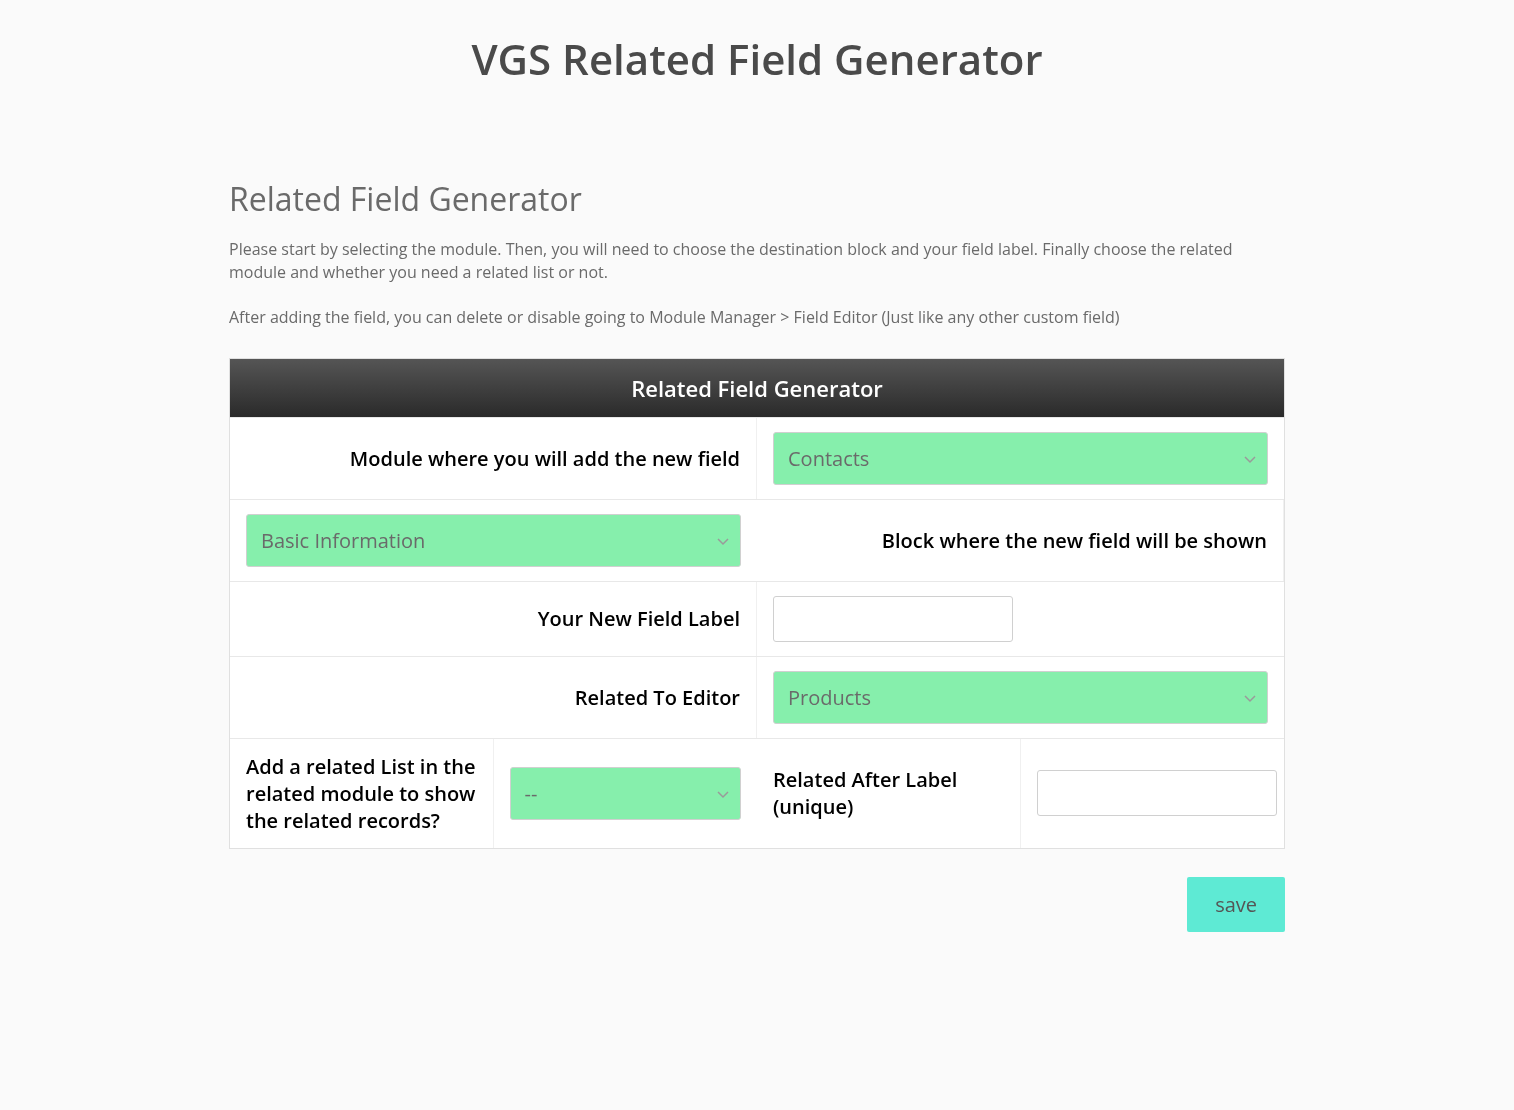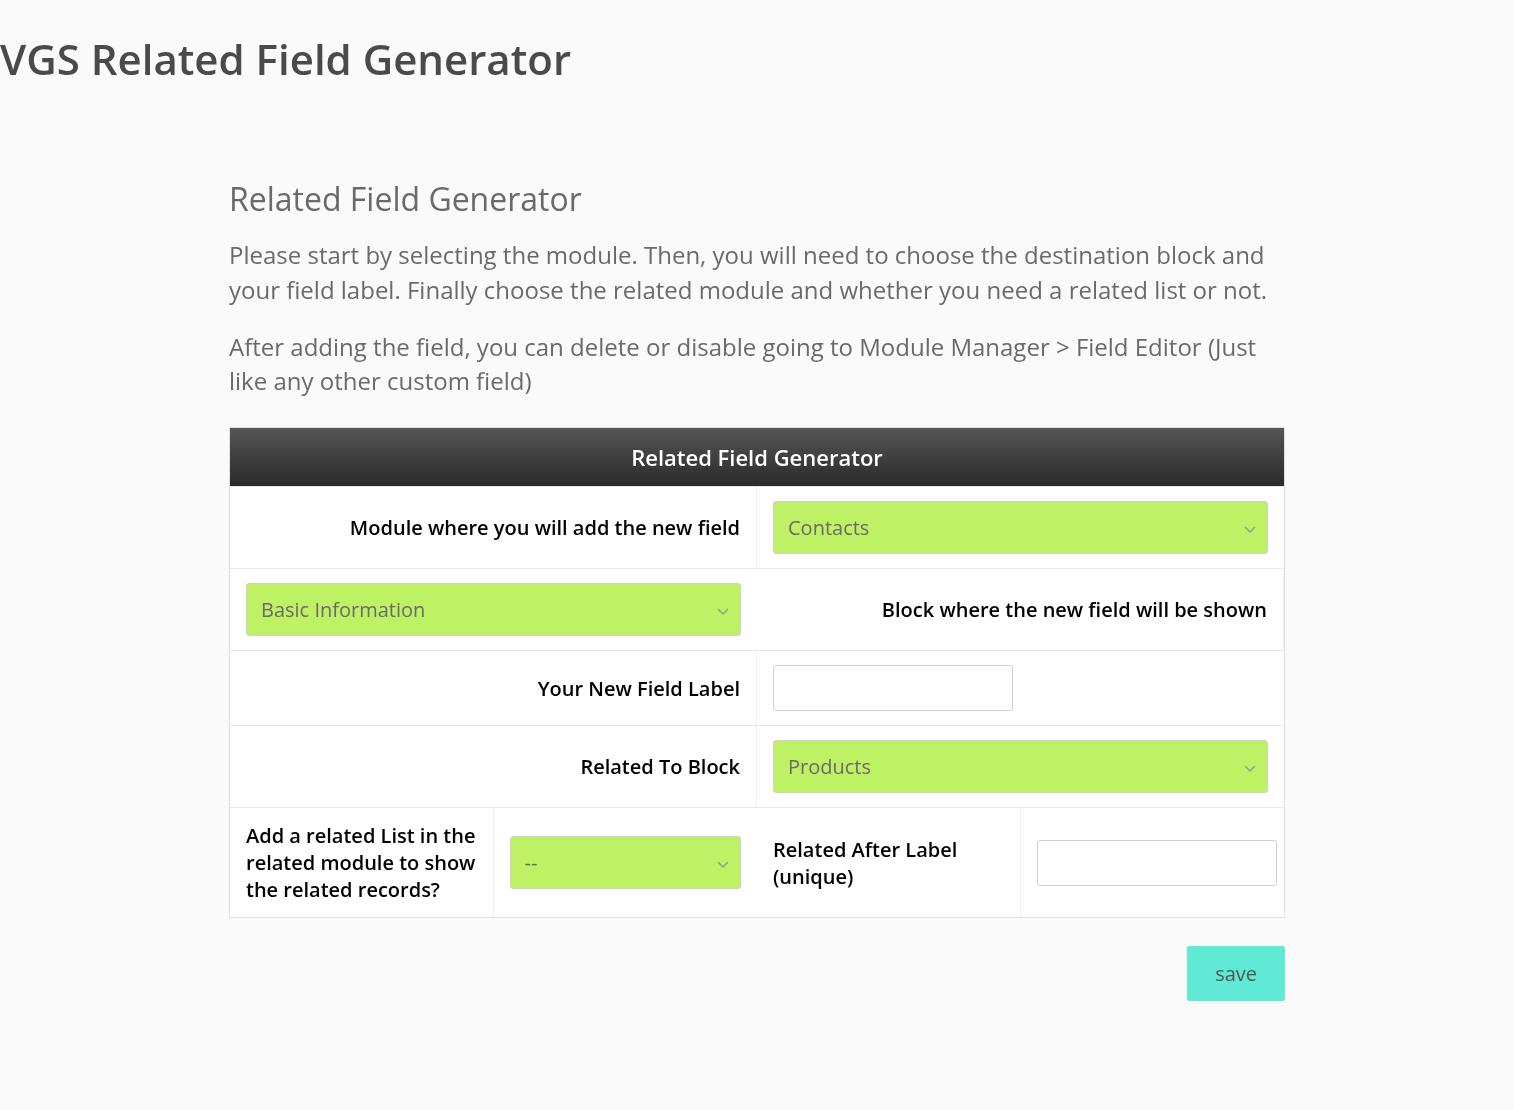--- a/index.html
+++ b/index.html
@@ -7,40 +7,40 @@
       padding: 0;
       box-sizing: border-box;
     }
     body {
       font-family: -apple-system, BlinkMacSystemFont, 'Open Sans', 'Segoe UI', sans-serif;
       background: #fafafa;
       color: #6a6a6a;
       font-size: 16px;
     }
     .page-title {
-      text-align: left;
+      text-align: center;
       font-size: 42px;
       font-weight: 600;
       color: #4a4a4a;
       padding: 30px 0 10px;
     }
     .container {
       max-width: 1080px;
       margin: 0 auto;
       padding: 0 12px 40px;
     }
     .section-heading {
       font-size: 32px;
       font-weight: 400;
       color: #6a6a6a;
       margin-top: 80px;
       margin-bottom: 18px;
     }
     .intro-text {
-      font-size: 24px;
+      font-size: 16px;
       line-height: 1.45;
       color: #6a6a6a;
       margin-bottom: 22px;
     }
     .form-table {
       width: 100%;
       border-collapse: collapse;
       border: 1px solid #e0e0e0;
       background: #fff;
       margin-top: 28px;
@@ -85,21 +85,21 @@
     }
     .select-wrap {
       position: relative;
       width: 100%;
     }
     .select-wrap select {
       width: 100%;
       appearance: none;
       -webkit-appearance: none;
       border: 1px solid #d0d0d0;
-      background: #bef264;
+      background: #86efac;
       padding: 12px 40px 12px 14px;
       font-size: 20px;
       color: #6a6a6a;
       border-radius: 3px;
       font-family: inherit;
     }
     .select-wrap .chev {
       position: absolute;
       right: 12px;
       top: 50%;
@@ -183,21 +183,21 @@
     </div>
 
     <div class="form-row">
       <div class="cell label-cell">Your New Field Label</div>
       <div class="cell input-cell">
         <input type="text" class="text-input med" value="" style="">
       </div>
     </div>
 
     <div class="form-row">
-      <div class="cell label-cell">Related To Block</div>
+      <div class="cell label-cell">Related To Editor</div>
       <div class="cell input-cell">
         <div class="select-wrap">
           <select>
             <option>Products</option>
           </select>
           <span class="chev">
             <svg width="12" height="8" viewBox="0 0 12 8">
                 <path d="M1 1 L6 6 L11 1" stroke="currentColor" stroke-width="1.5" fill="none"></path>
               </svg>
           </span>

